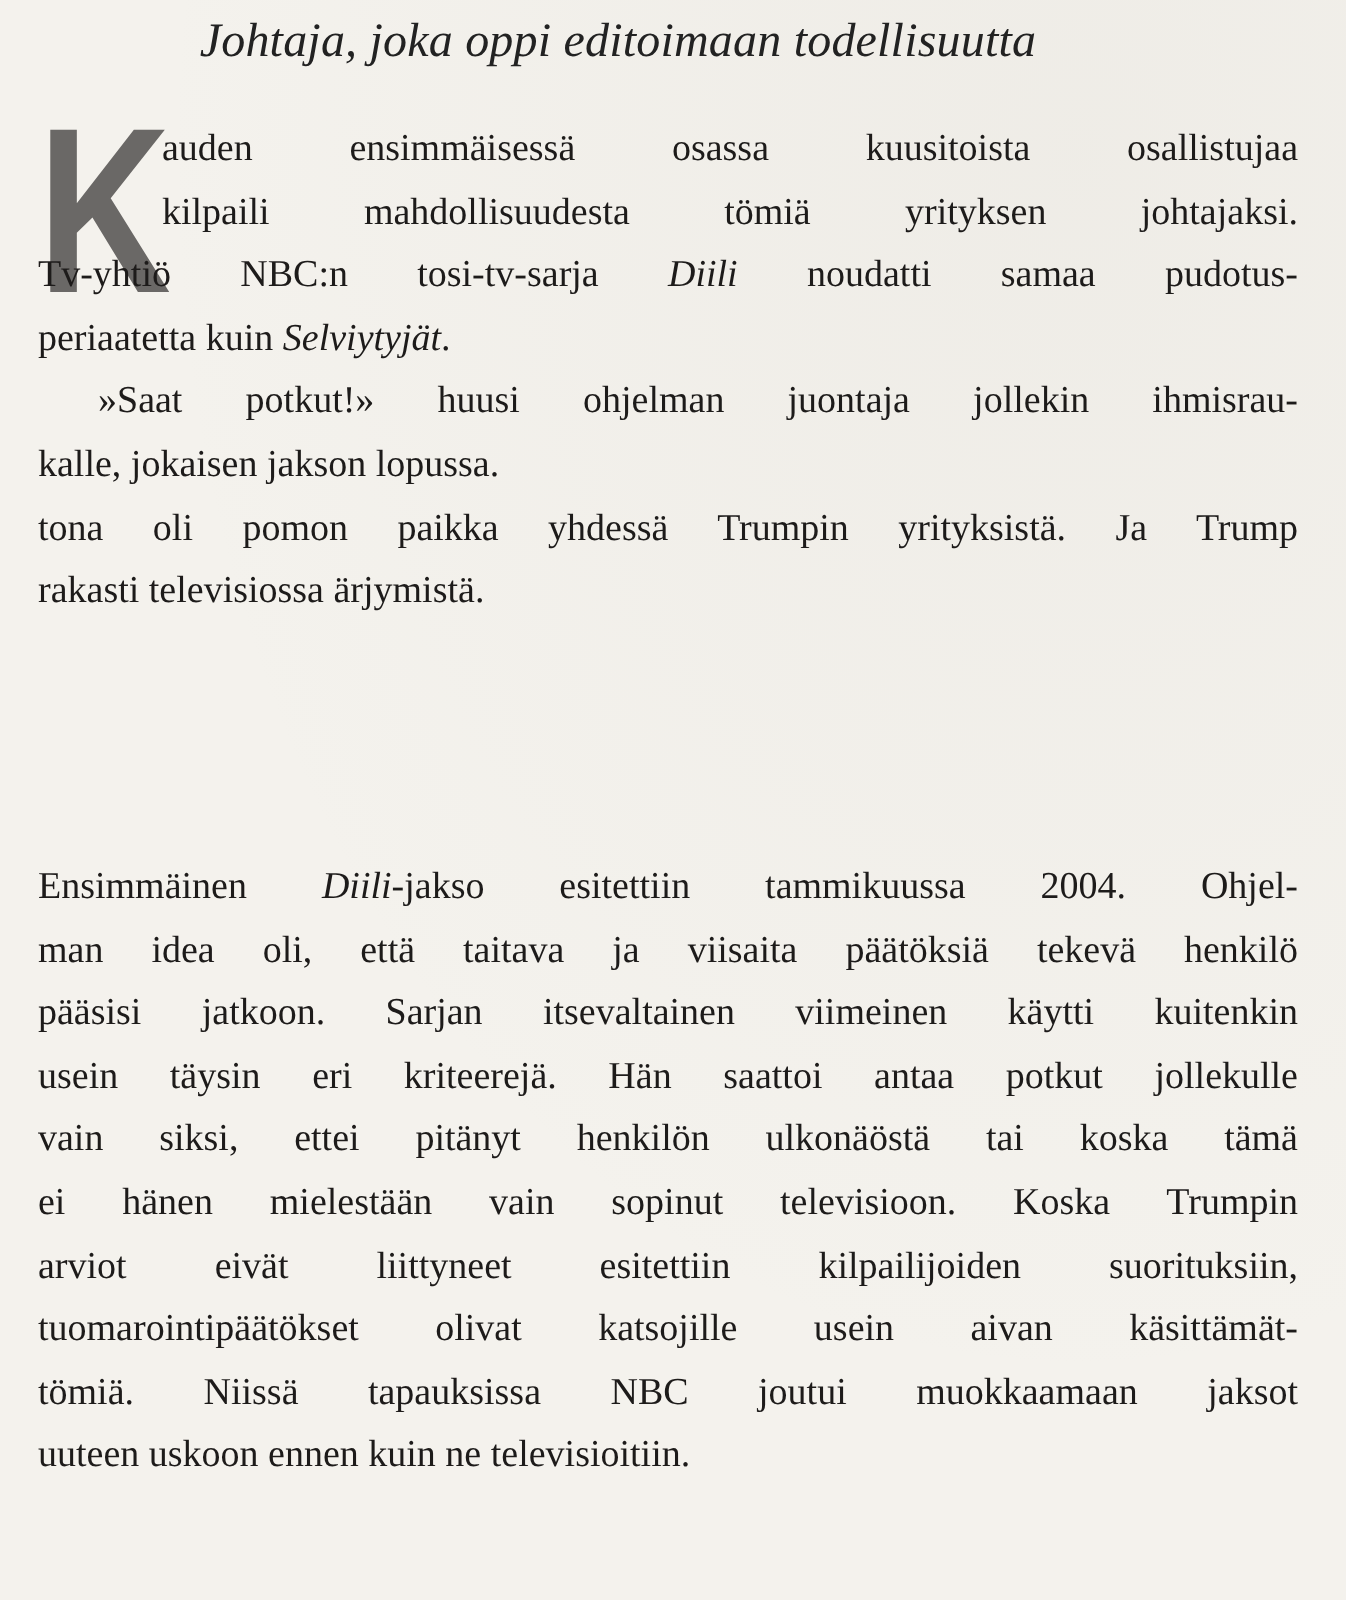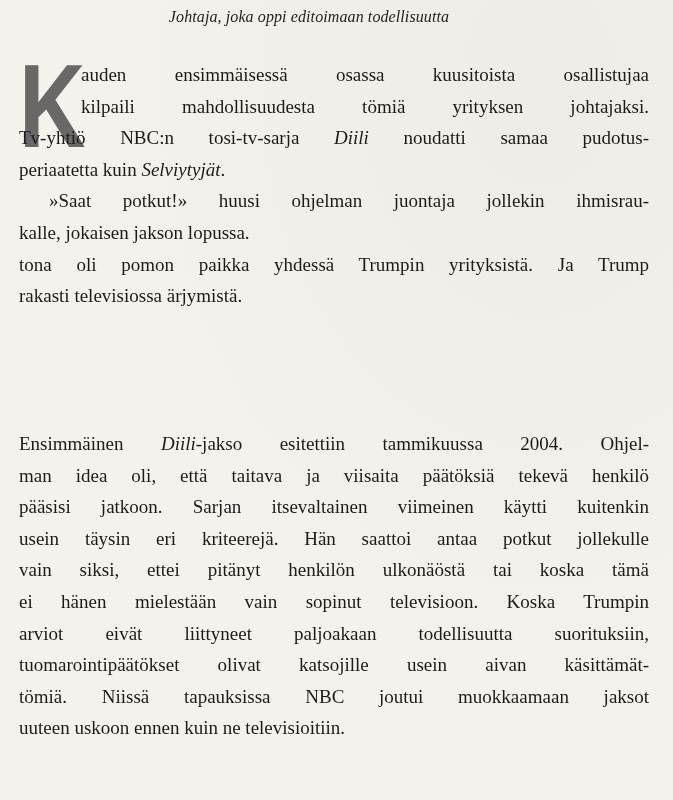--- a/index.html
+++ b/index.html
@@ -23,21 +23,21 @@
       radial-gradient(ellipse at 80% 10%, rgba(200,195,185,0.12), rgba(0,0,0,0) 60%),
       #f4f2ed;
   }
   .running-head {
     position: absolute;
     top: 8px;
     left: 0;
     width: 618px;
     text-align: center;
     font-style: italic;
-    font-size: 16px;
+    font-size: 24px;
     letter-spacing: 0.1px;
     color: #222;
   }
   .text-block {
     position: absolute;
     left: 19px;
     width: 630px;
     font-size: 19px;
   }
   .line {
@@ -110,20 +110,20 @@
   </div>
 
   <div class="text-block section2">
     <div>
       <span class="line"><span>Ensimmäinen </span><span class="it">Diili</span><span>-jakso esitettiin tammikuussa 2004. Ohjel-</span></span>
       <span class="line">man idea oli, että taitava ja viisaita päätöksiä tekevä henkilö</span>
       <span class="line">pääsisi jatkoon. Sarjan itsevaltainen viimeinen käytti kuitenkin</span>
       <span class="line">usein täysin eri kriteerejä. Hän saattoi antaa potkut jollekulle</span>
       <span class="line">vain siksi, ettei pitänyt henkilön ulkonäöstä tai koska tämä</span>
       <span class="line">ei hänen mielestään vain sopinut televisioon. Koska Trumpin</span>
-      <span class="line">arviot eivät liittyneet paljoakaan todellisuutta suorituksiin,</span>
+      <span class="line">arviot eivät liittyneet esitettiin kilpailijoiden suorituksiin,</span>
       <span class="line">tuomarointipäätökset olivat katsojille usein aivan käsittämät-</span>
       <span class="line">tömiä. Niissä tapauksissa NBC joutui muokkaamaan jaksot</span>
       <span class="line last">uuteen uskoon ennen kuin ne televisioitiin.</span>
     </div>
   </div>
 
 </div>
 
 </body></html>

